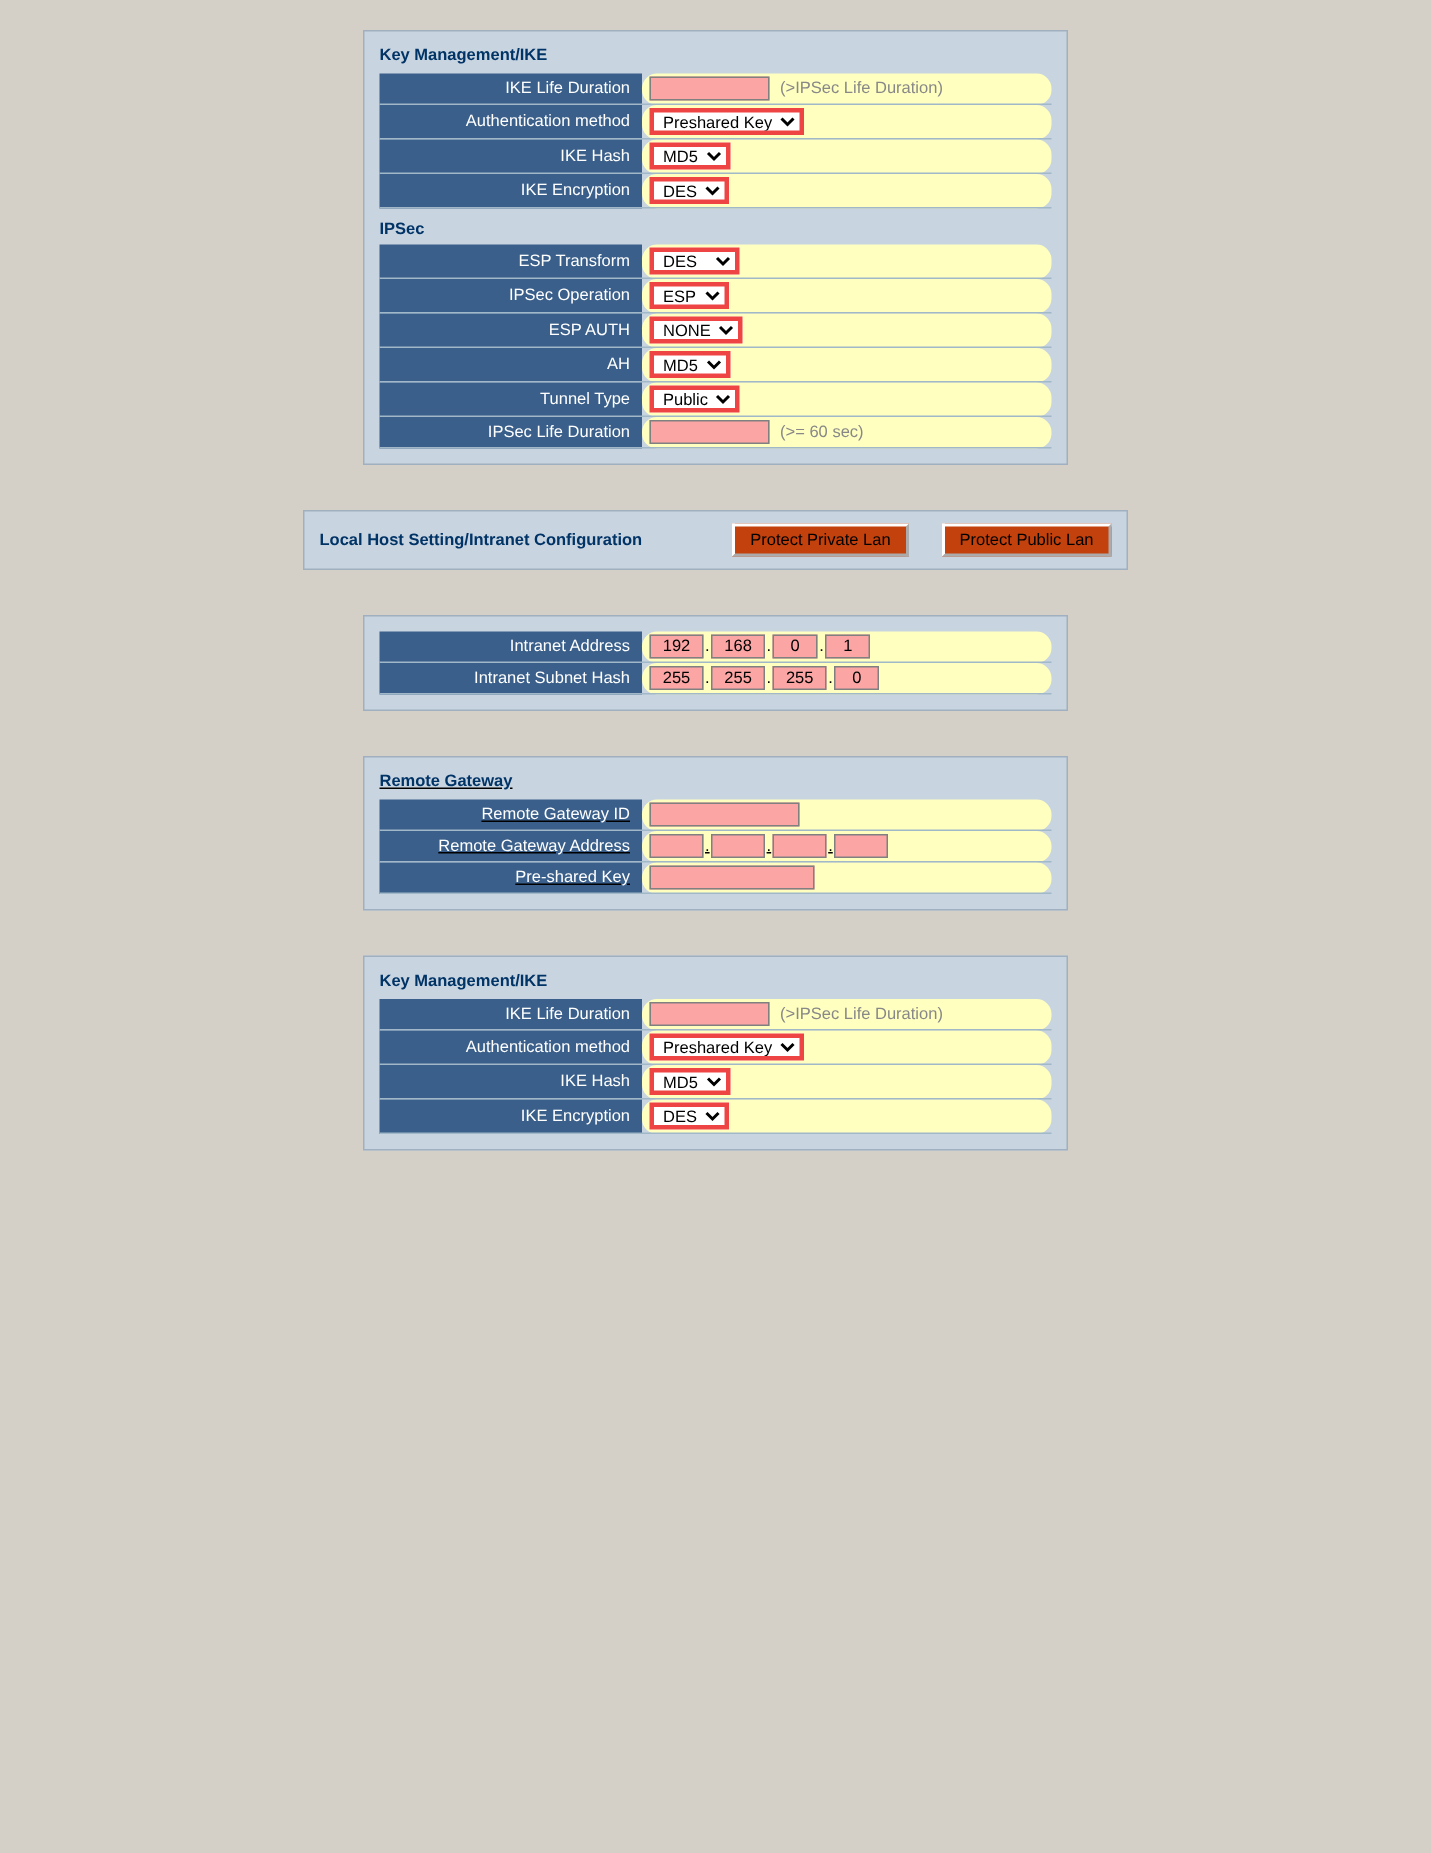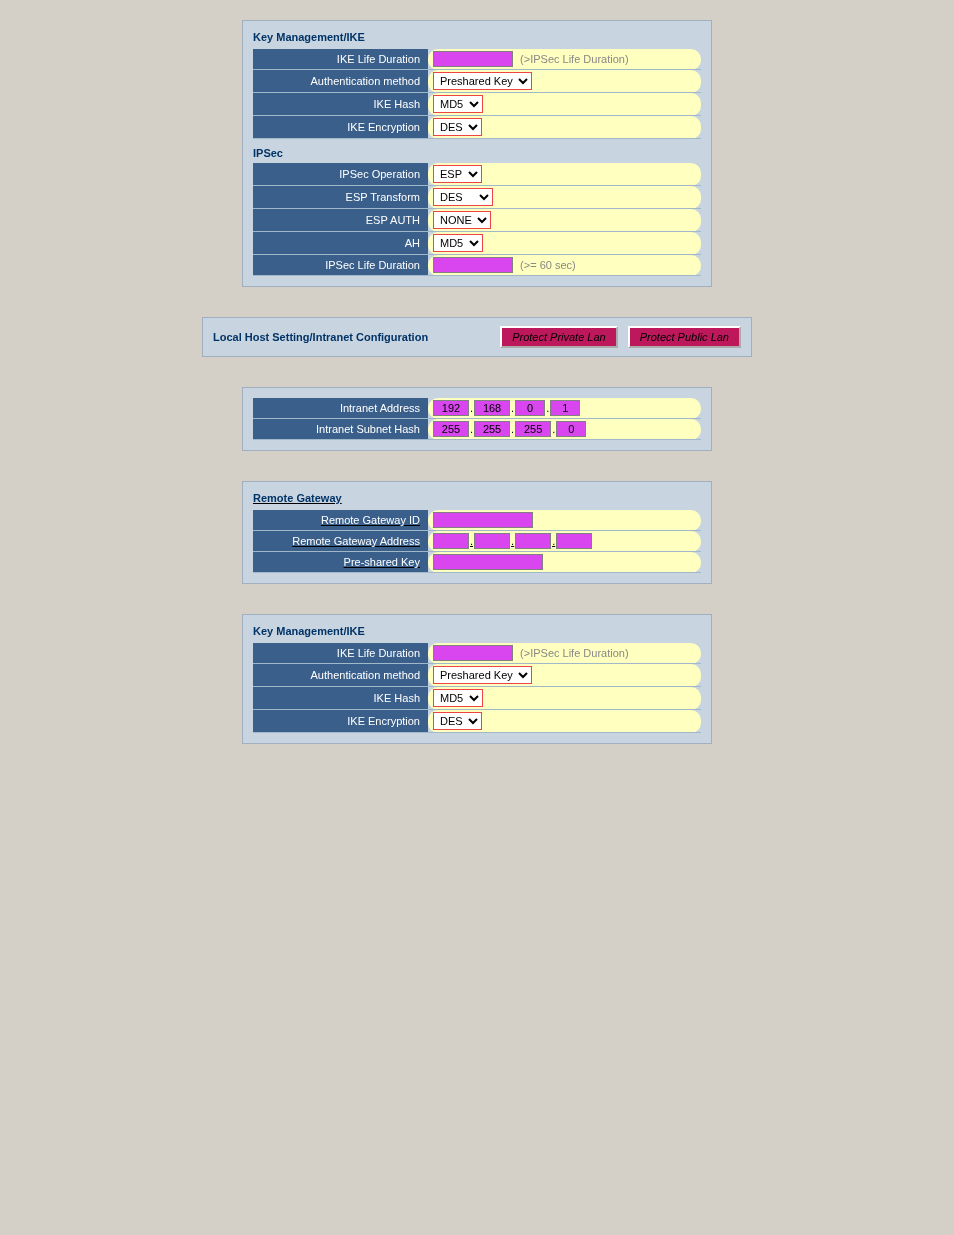--- a/index.html
+++ b/index.html
@@ -48,28 +48,28 @@
       padding: 2px 5px;
       border-radius: 10px;
     }
 
     .form-table tr {
       border-bottom: 1px solid #a0b8c8;
     }
 
     input[type="text"] {
       border: 1px solid #808080;
-      background: #d946ef;
+      background: #fca5a5;
       height: 16px;
       font-size: 11px;
       padding: 1px 3px;
     }
 
     select {
-      border: 1px solid #ef4444;
+      border: 3px solid #ef4444;
       background: #fff;
       height: 18px;
       font-size: 11px;
       padding: 0 2px;
     }
 
     .hint-text {
       color: #888;
       font-size: 11px;
       margin-left: 4px;
@@ -85,38 +85,37 @@
 
     
     .local-host-bar {
       background: #c8d4e0;
       border: 1px solid #a0b0c0;
       margin: 0 auto 30px auto;
       padding: 8px 10px;
       width: 550px;
       display: flex;
       align-items: center;
-      gap: 10px;
+      gap: 22px;
     }
 
     .local-host-label {
       font-size: 11px;
       font-weight: bold;
       color: #003366;
       flex: 1;
     }
 
     .btn-gray {
-      background: #be185d;
+      background: #c2410c;
       border: 2px outset #fff;
       padding: 3px 10px;
       font-size: 11px;
       cursor: pointer;
       color: #000;
-      font-style: italic;
     }
 
     
     .local-section {
       background: #c8d4e0;
       border: 1px solid #a0b0c0;
       margin: 0 auto 30px auto;
       padding: 10px;
       width: 470px;
     }
@@ -203,48 +202,56 @@
           </select>
         </td>
       </tr>
     </tbody>
       </table>
 
     <div class="ipsec-title">IPSec</div>
     <table class="form-table">
       <tbody>
           <tr>
-        <td>IPSec Operation</td>
-        <td>
-          <select>
-            <option>ESP</option>
-          </select>
-        </td>
-      </tr>
-      <tr>
         <td>ESP Transform</td>
         <td>
           <select style="width:60px;">
             <option>DES</option>
           </select>
         </td>
       </tr>
       <tr>
+        <td>IPSec Operation</td>
+        <td>
+          <select>
+            <option>ESP</option>
+          </select>
+        </td>
+      </tr>
+      <tr>
         <td>ESP AUTH</td>
         <td>
           <select>
             <option>NONE</option>
           </select>
         </td>
       </tr>
       <tr>
         <td>AH</td>
         <td>
           <select>
             <option>MD5</option>
+          </select>
+        </td>
+      </tr>
+      <tr>
+        <td>Tunnel Type</td>
+        <td>
+          <select>
+            <option>Public</option>
           </select>
         </td>
       </tr>
       <tr>
         <td>IPSec Life Duration</td>
         <td>
           <input type="text" style="width: 80px;">
           <span class="hint-text">(&gt;= 60 sec)</span>
         </td>
       </tr>

